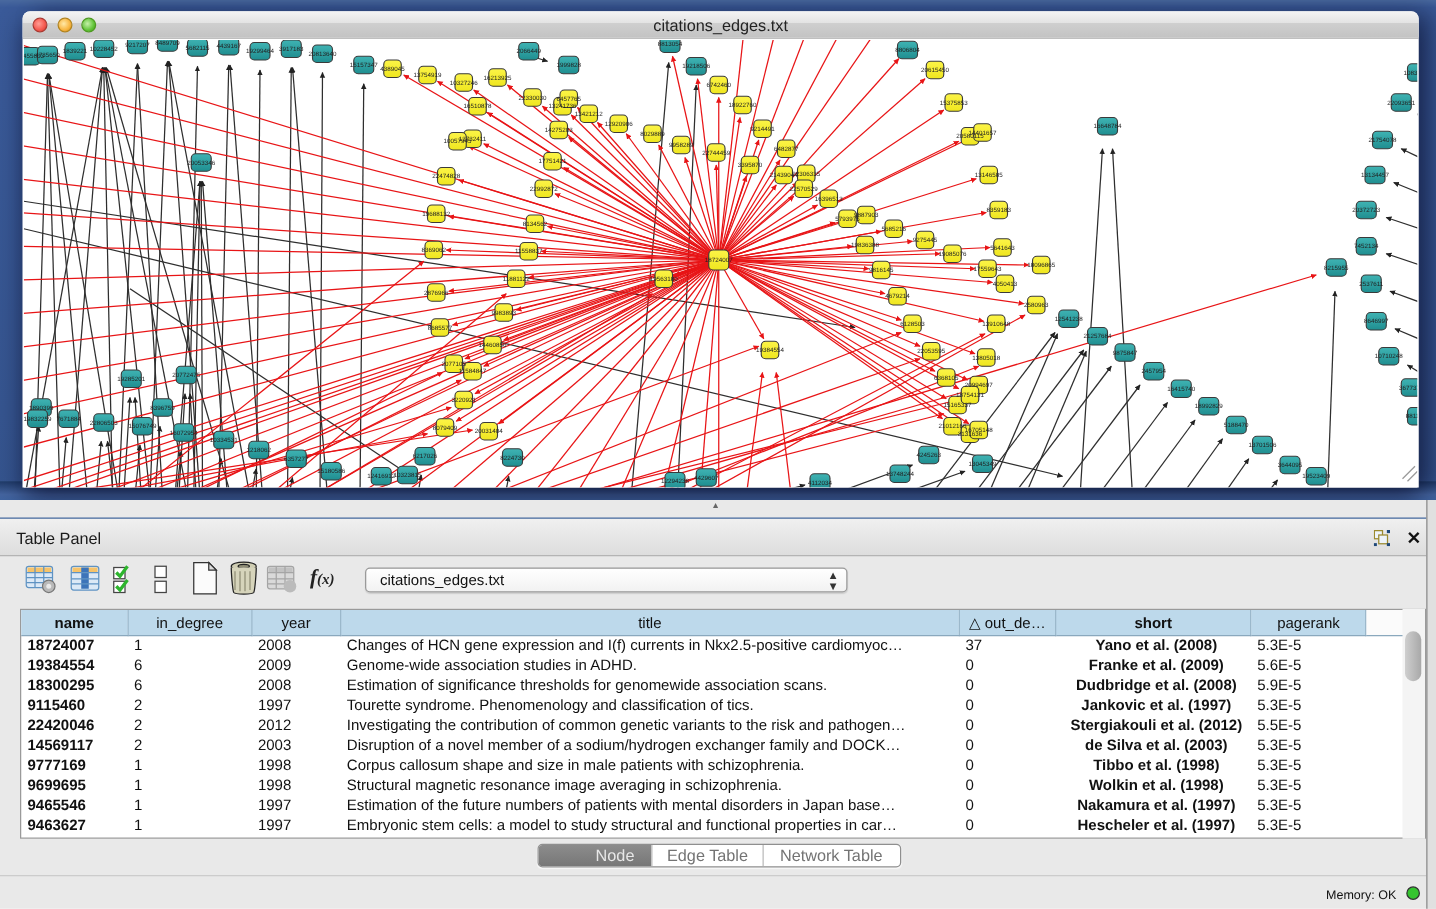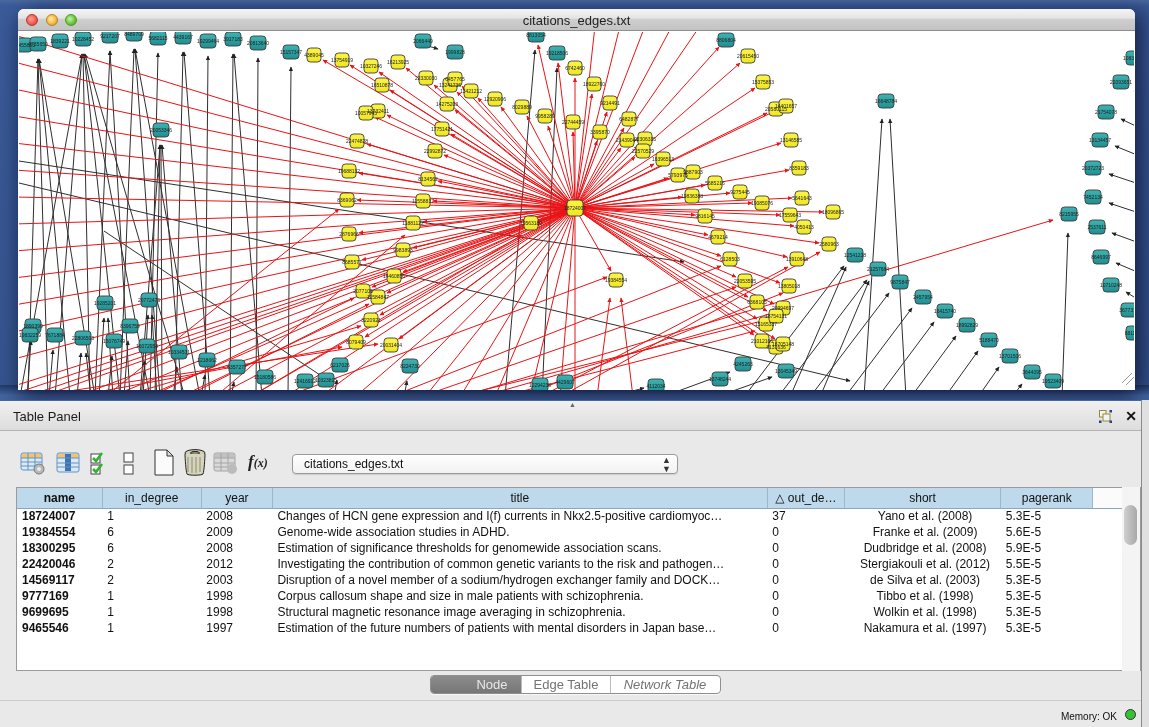--- a/index.html
+++ b/index.html
@@ -21,42 +21,42 @@
 #titlebar .t { position:absolute; left:0; right:0; top:4px; text-align:center;
   font-size:13px; color:#222; }
 .tl { position:absolute; top:5px; width:12px; height:12px; border-radius:50%; }
 #tlr { left:8px; background:radial-gradient(circle at 4px 4px,#ff9d95,#f4574d 60%,#c03830); border:0.5px solid #ab3a32;}
 #tly { left:28px; background:radial-gradient(circle at 4px 4px,#ffe9a8,#f8b43e 60%,#c98a1e); border:0.5px solid #b2841f;}
 #tlg { left:47px; background:radial-gradient(circle at 4px 4px,#c5f0a9,#62c439 60%,#3f9a1d); border:0.5px solid #4e9a21;}
 #canvas { position:absolute; left:1px; top:23px; width:1115px; height:358px;
   background:#fff; overflow:hidden; }
 #tpanel { position:absolute; left:0; top:400px; width:1149px; height:327px;
   background:#e9e9e9; }
-#tphead { position:absolute; left:0; top:0; width:100%; height:31px;
+#tphead { position:absolute; left:0; top:14px; width:100%; height:31px;
   background:linear-gradient(180deg,#f0f0f0,#dddddd);
   border-top:1px solid #44699e; border-bottom:1px solid #b4b4b4; }
 #tphead .t { position:absolute; left:13px; top:8px; font-size:13px; color:#1a1a1a; }
 #floaticon { position:absolute; right:37px; top:9px; width:13px; height:13px; }
 #closex { position:absolute; right:12px; top:7px; font-size:14px; font-weight:bold; color:#111; }
 .icon { position:absolute; top:0; }
 #combo { position:absolute; left:292px; top:54px; width:386px; height:20px;
   border:1px solid #9a9a9a; border-radius:4px;
   background:linear-gradient(180deg,#ffffff,#f2f2f2);
   font-size:12px; color:#111; line-height:18px; padding-left:11px;
   box-shadow:0 1px 1px rgba(0,0,0,.12); }
 #combo .arr { position:absolute; right:6px; top:1px; font-size:9px; color:#333; line-height:9px; }
 #tblwrap { position:absolute; left:16px; top:87px; width:1125px; height:184px;
   background:#fff; border:1px solid #9a9a9a; border-left:1px solid #9a9a9a; }
 table { border-collapse:collapse; table-layout:fixed; width:1123px; font-size:12px; }
 th { background:#bdd9eb; border-right:1px solid #9bb8cb; border-bottom:1px solid #8aa8bd;
   font-weight:normal; font-size:12px; color:#111; height:20px; padding:0; }
 td { height:16px; padding:0 0 0 5px; color:#111; white-space:nowrap; overflow:hidden;
   font-size:12px; }
 .c1 { width:85px;font-weight:bold; } .c2 { width:99px; } .c3 { width:71px; } .c4 { width:494px; }
-.c5 { width:77px; } .c6 { width:156px; text-align:center; } .c7 { width:92px; } .c8 { width:47px; }
+.c5 { width:77px; } .c6 { width:156px; text-align:center;font-weight:bold; } .c7 { width:92px; } .c8 { width:47px; }
 #vsb { position:absolute; left:1122px; top:87px; width:18px; height:184px; background:#f4f4f4; }
 #vsb .th { position:absolute; left:2px; top:18px; width:13px; height:40px; background:linear-gradient(90deg,#cfcfcf,#a8a8a8); border-radius:7px; }
 #tabs { position:absolute; left:430px; top:275px; width:291px; height:19px;
   border:1px solid #8f8f8f; border-radius:4px; background:#fff; overflow:hidden;
   font-size:13px; box-shadow:0 1px 1px rgba(255,255,255,.7); }
 #tabs .seg { float:left; height:100%; text-align:center; line-height:18px; color:#737373; }
 #tabs .sel { background:linear-gradient(180deg,#8c8c8c,#777); color:#e8e8e8; }
 #status { position:absolute; left:0; top:300px; width:1149px; height:27px;
   border-top:1px solid #cccccc; }
 #mem { position:absolute; right:32px; top:10px; font-size:10px; color:#111; }
@@ -699,20 +699,30 @@
             <td class="c1">18300295</td>
             <td class="c2">6</td>
             <td class="c3">2008</td>
             <td class="c4">Estimation of significance thresholds for genomewide association scans.</td>
             <td class="c5">0</td>
             <td class="c6">Dudbridge et al. (2008)</td>
             <td class="c7">5.9E-5</td>
             <td class="c8"></td>
           </tr>
           <tr>
+            <td class="c1">9115460</td>
+            <td class="c2">2</td>
+            <td class="c3">1997</td>
+            <td class="c4">Tourette syndrome. Phenomenology and classification of tics.</td>
+            <td class="c5">0</td>
+            <td class="c6">Jankovic et al. (1997)</td>
+            <td class="c7">5.3E-5</td>
+            <td class="c8"></td>
+          </tr>
+          <tr>
             <td class="c1">22420046</td>
             <td class="c2">2</td>
             <td class="c3">2012</td>
             <td class="c4">Investigating the contribution of common genetic variants to the risk and pathogen…</td>
             <td class="c5">0</td>
             <td class="c6">Stergiakouli et al. (2012)</td>
             <td class="c7">5.5E-5</td>
             <td class="c8"></td>
           </tr>
           <tr>
@@ -745,33 +755,43 @@
             <td class="c7">5.3E-5</td>
             <td class="c8"></td>
           </tr>
           <tr>
             <td class="c1">9465546</td>
             <td class="c2">1</td>
             <td class="c3">1997</td>
             <td class="c4">Estimation of the future numbers of patients with mental disorders in Japan base…</td>
             <td class="c5">0</td>
             <td class="c6">Nakamura et al. (1997)</td>
+            <td class="c7">5.3E-5</td>
+            <td class="c8"></td>
+          </tr>
+          <tr>
+            <td class="c1">9463627</td>
+            <td class="c2">1</td>
+            <td class="c3">1997</td>
+            <td class="c4">Embryonic stem cells: a model to study structural and functional properties in car…</td>
+            <td class="c5">0</td>
+            <td class="c6">Hescheler et al. (1997)</td>
             <td class="c7">5.3E-5</td>
             <td class="c8"></td>
           </tr>
     </tbody>
       </table>
   </div>
   <div id="vsb">
       <div class="th"></div>
     </div>
   <div id="tabs">
     <div class="seg sel" style="width:90px;padding-left:32px;">Node Table</div>
     <div class="seg" style="width:89px;border-left:1px solid #bbb;">Edge Table</div>
-    <div class="seg" style="width:109px;border-left:1px solid #bbb;font-style:italic;">Network Table</div>
+    <div class="seg" style="width:109px;border-left:1px solid #bbb;">Network Table</div>
   </div>
   <div id="status">
       <span id="mem">Memory: OK</span>
       <div id="memdot"></div>
     </div>
   <div id="rframe"></div>
   <div id="splitg">▲</div>
 </div>
 
 </body></html>

